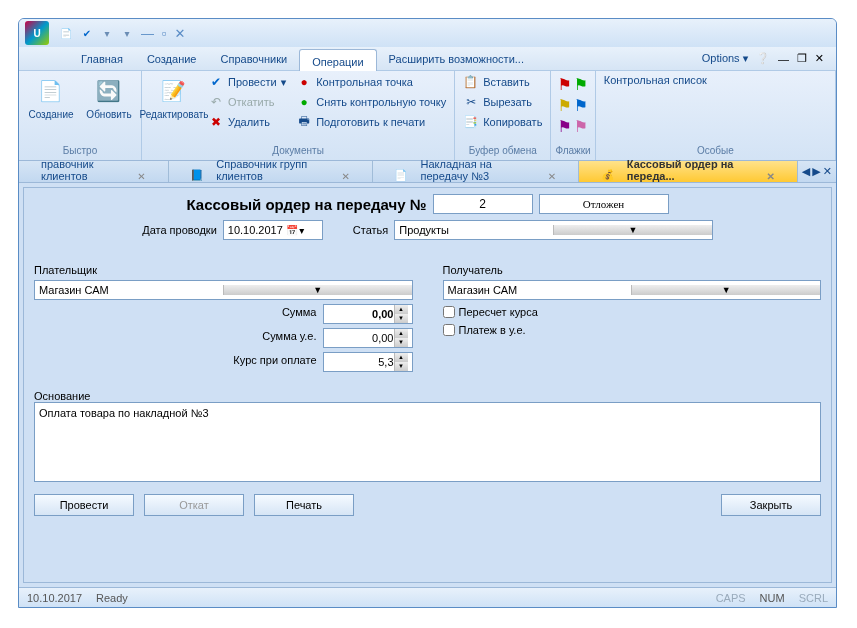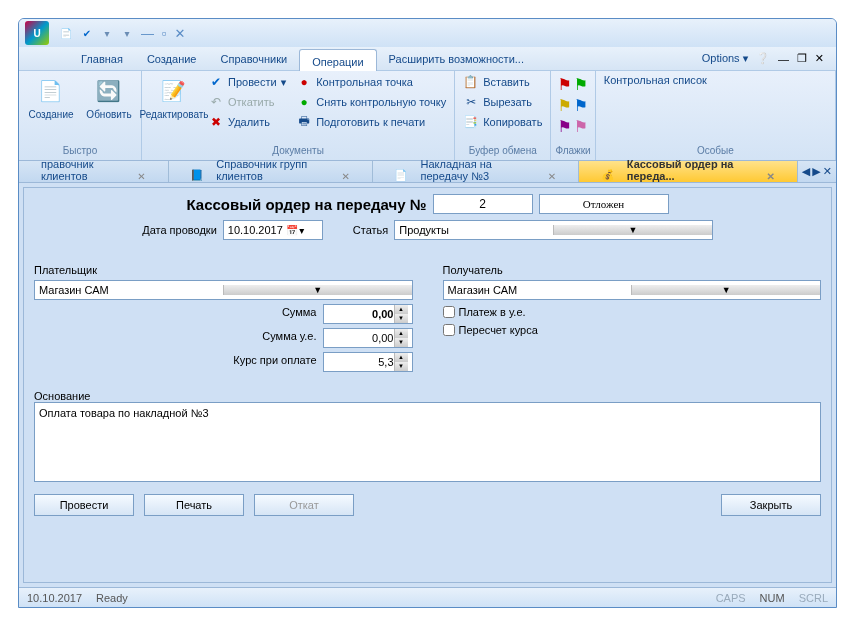--- a/index.html
+++ b/index.html
@@ -299,38 +299,38 @@
             </div>
         </div>
         <div class="col">
           <span class="label">Получатель</span>
           <div class="combo">
               <span>Магазин САМ</span>
               <span class="arr">▼</span>
             </div>
           <label class="chk">
               <input type="checkbox" style="">
-              <span>Платеж в у.е.</span>
+              <span>Пересчет курса</span>
             </label>
           <label class="chk">
               <input type="checkbox" style="">
-              <span>Пересчет курса</span>
+              <span>Платеж в у.е.</span>
             </label>
         </div>
       </div>
 
       <div class="osn">
         <span class="label">Основание</span>
         <textarea class="textarea" style="">Оплата товара по накладной №3</textarea>
       </div>
 
       <div class="btns">
         <button class="btn">Провести</button>
+        <button class="btn" disabled="">Откат</button>
         <button class="btn">Печать</button>
-        <button class="btn" disabled="">Откат</button>
         <button class="btn right">Закрыть</button>
       </div>
 
     </div>
   </div>
 
   <div class="statusbar">
     <span>10.10.2017</span>
     <span>Ready</span>
     <div class="right">

